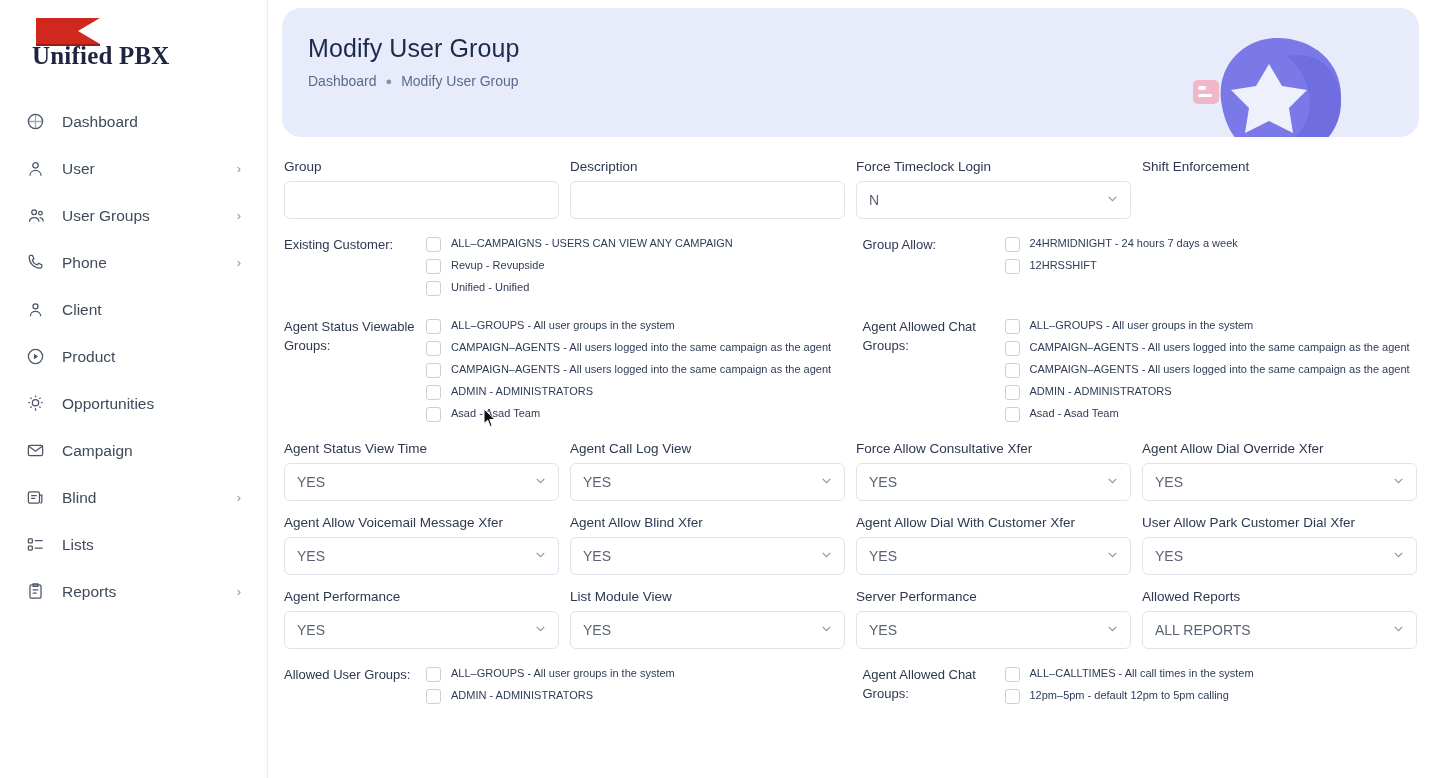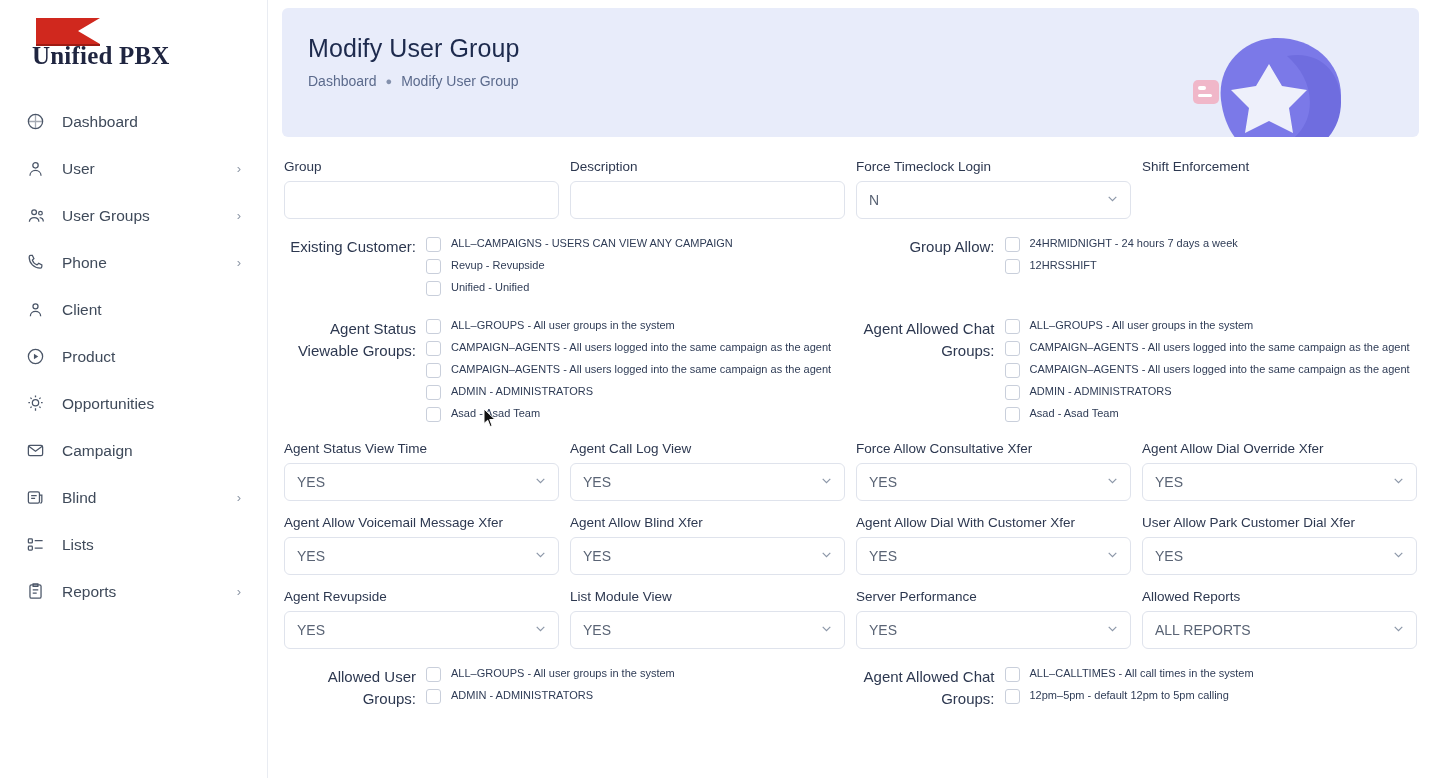--- a/index.html
+++ b/index.html
@@ -41,21 +41,21 @@
   }
   .nav-item .lbl { flex: 1; padding-left: 10px; }
   .nav-item .chev { color: #8d97a6; font-size: 13px; }
 
   
   .main { flex: 1; height: 778px; overflow: hidden; background: #fff; padding: 0 14px; }
   .banner {
     margin: 8px 0 0 0;
     height: 129px;
     background: #e8ecfa;
-    border-radius: 6px;
+    border-radius: 19px;
     position: relative;
     overflow: hidden;
     padding: 26px 0 0 26px;
   }
   .banner h1 {
     margin: 0; font-size: 25px; font-weight: 400; color: #1d2a4d;
     letter-spacing: .1px;
   }
   .crumbs { margin-top: 10px; font-size: 14px; color: #5b6a8c; display: flex; align-items: center; gap: 9px; }
   .crumbs .dot { font-size: 11px; color: #8491ad; }
@@ -79,21 +79,21 @@
     position: absolute; right: 11px; top: 50%; transform: translateY(-50%);
     color: #8c97a8;
   }
   .fselect .val { color: #5a6475; }
 
   
   .cbrow { display: flex; gap: 24px; margin-top: 16px; }
   .cbhalf { flex: 1; display: flex; gap: 10px; min-width: 0; }
   .cbtitle {
     width: 132px; min-width: 132px;
-    text-align: right; font-size: 15px; color: #2d3850;
+    text-align: left; font-size: 13px; color: #2d3850;
     padding-top: 1px; line-height: 1.45;
   }
   .cblist { flex: 1; min-width: 0; }
   .cbitem { display: flex; align-items: flex-start; margin-bottom: 5px; }
   .cbbox {
     width: 15px; height: 15px; min-width: 15px;
     border: 1px solid #c9cfdb; border-radius: 3px;
     background: #fff; margin-right: 10px; margin-top: 2px;
   }
   .cbtext { font-size: 11px; color: #2f3c56; line-height: 1.55; font-weight: 500; }
@@ -463,21 +463,21 @@
             <span class="val">YES</span>
             <span class="caret"><svg width="13" height="13" viewBox="0 0 24 24" fill="none" stroke="currentColor" stroke-width="2.2">
                   <path d="M5 9l7 7 7-7"></path>
                 </svg></span>
           </div>
         </div>
       </div>
 
       <div class="row4">
         <div class="col">
-          <div class="flabel">Agent Revupside</div>
+          <div class="flabel">Agent Performance</div>
           <div class="fselect">
             <span class="val">YES</span>
             <span class="caret"><svg width="13" height="13" viewBox="0 0 24 24" fill="none" stroke="currentColor" stroke-width="2.2">
                   <path d="M5 9l7 7 7-7"></path>
                 </svg></span>
           </div>
         </div>
         <div class="col">
           <div class="flabel">List Module View</div>
           <div class="fselect">

